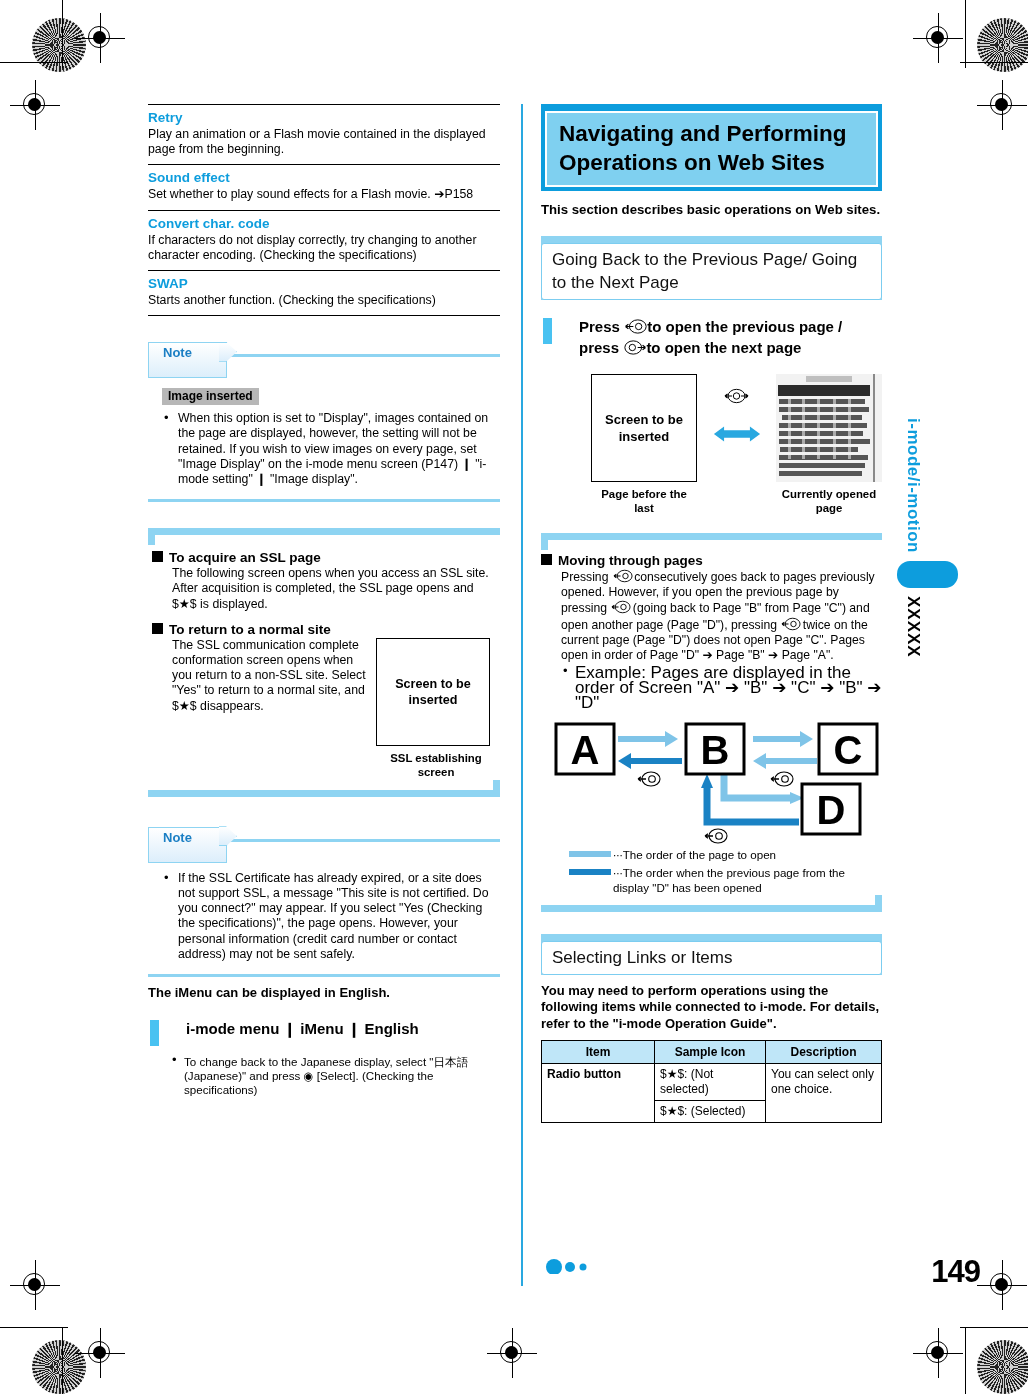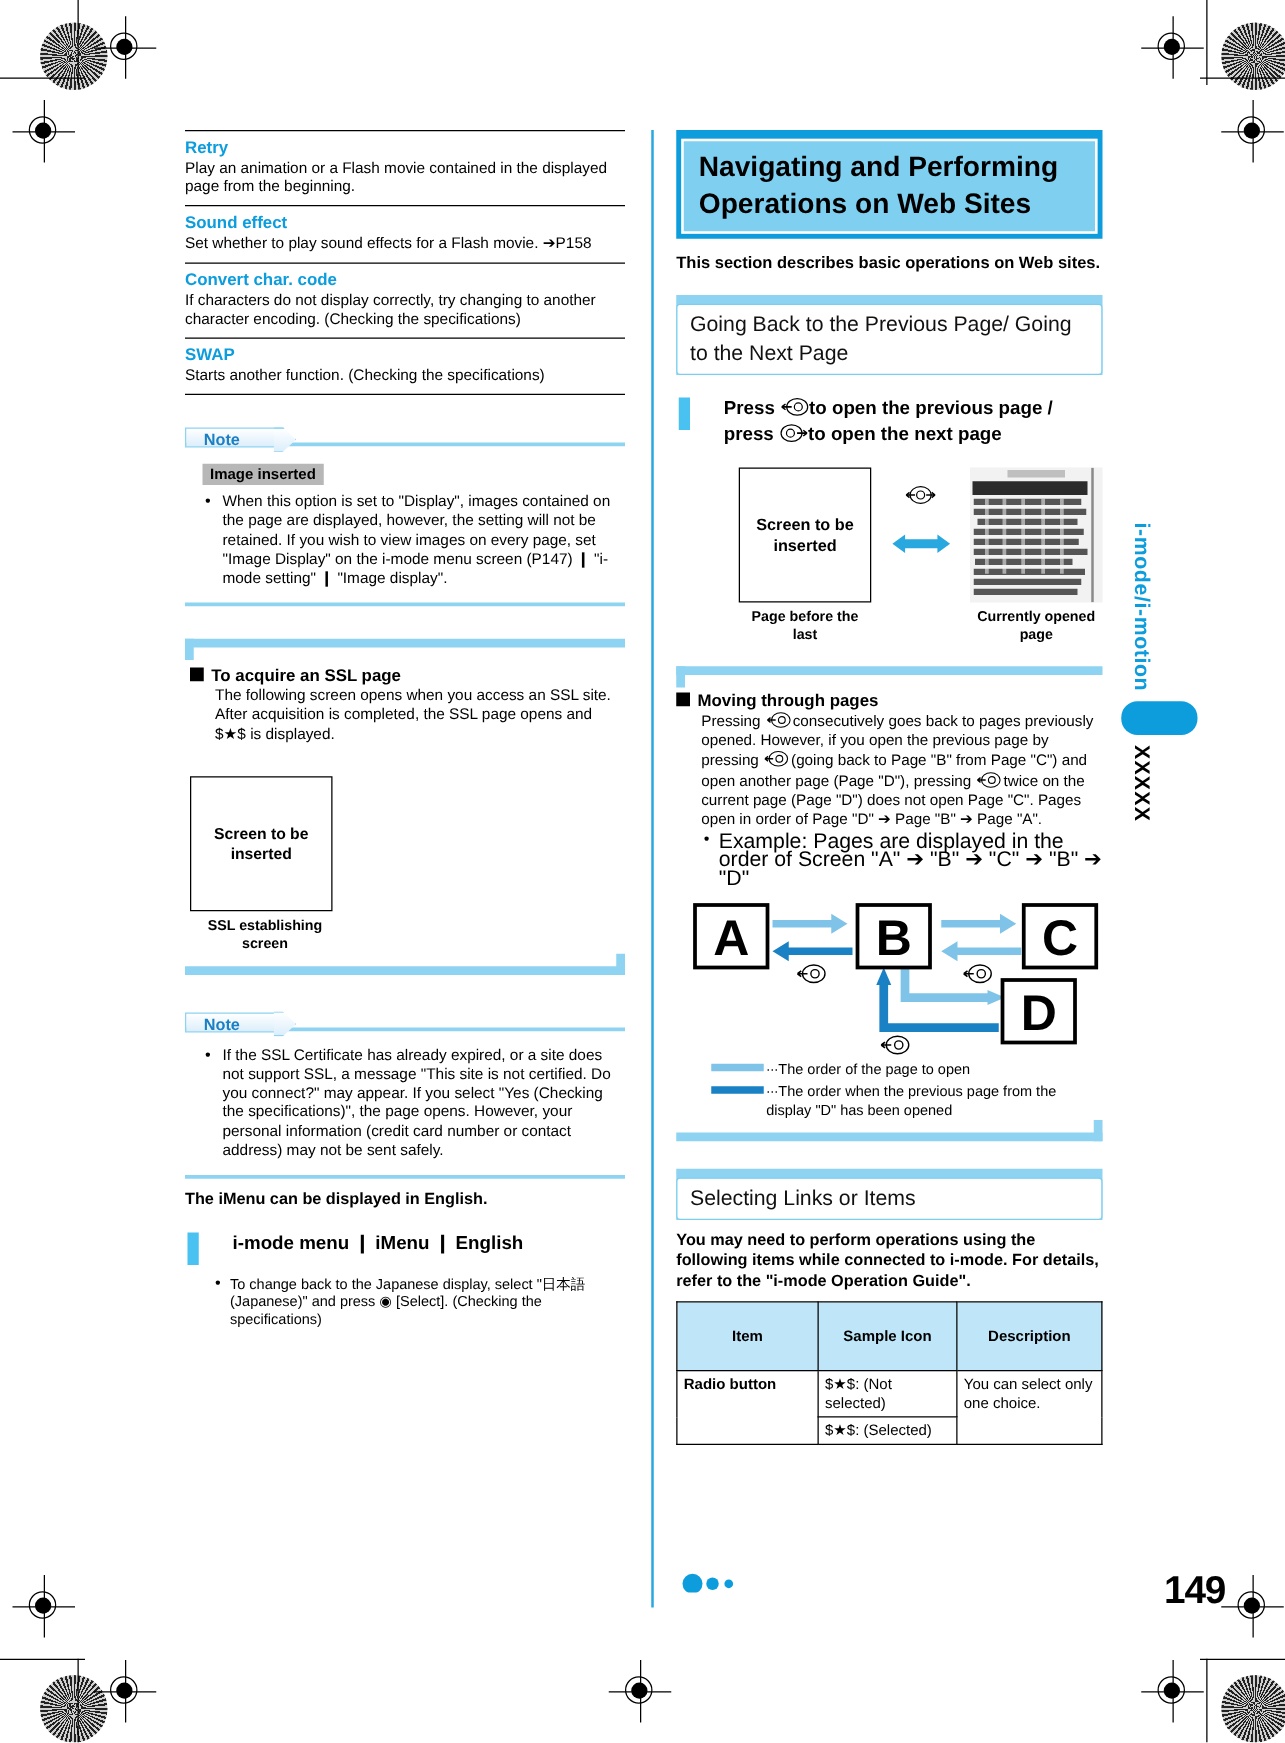--- a/index.html
+++ b/index.html
@@ -28,21 +28,21 @@
 
   
   .rule{border-top:1.6px solid #000;margin:0;}
   h3.blue{font-size:13.5px;font-weight:bold;color:#0d9ddd;margin:5px 0 2px 0;letter-spacing:0;}
   p.body{font-size:12.3px;line-height:15.2px;margin:0 0 7px 0;}
   .sect{margin-bottom:7px;}
 
   
   .note-wrap{margin-top:26px;position:relative;}
   .note-line{position:absolute;left:0;right:0;top:12px;height:3px;background:#8ed4f2;}
-  .note-tag{position:relative;display:inline-block;height:16px;padding:0 34px 0 14px;
+  .note-tag{position:relative;display:inline-block;height:36px;padding:0 34px 0 14px;
       background:linear-gradient(#ffffff,#dceefb);border:1.6px solid #8ed4f2;box-sizing:border-box;}
   .note-tag span{font-size:13px;font-weight:bold;color:#1b7fc4;line-height:17px;}
   .note-tag:after{content:"";position:absolute;right:-11px;top:-1.6px;width:18px;height:20px;
       background:linear-gradient(#ffffff,#dceefb);border:1.6px solid #8ed4f2;border-left:none;
       box-sizing:border-box;clip-path:polygon(0 0,40% 0,100% 50%,40% 100%,0 100%);}
   .note-bottom{height:3px;background:#8ed4f2;margin-top:12px;}
 
   .badge{display:inline-block;background:#b7b7b7;color:#000;font-size:12px;font-weight:bold;
       padding:1px 6px 2px 6px;margin:10px 0 6px 14px;}
   ul.bul{list-style:none;margin:0;padding:0 0 0 14px;}
@@ -96,21 +96,21 @@
   .move-block{position:relative;margin-top:18px;padding-top:14px;}
   .move-top{position:absolute;left:0;top:0;height:7px;width:100%;background:#8ed4f2;}
   .move-top:before{content:"";position:absolute;left:0;top:0;width:7px;height:17px;background:#8ed4f2;}
   .move-bot{position:relative;height:7px;width:100%;background:#8ed4f2;margin-top:8px;}
   .move-bot:before{content:"";position:absolute;right:0;bottom:0;width:7px;height:17px;background:#8ed4f2;}
   .move-body{font-size:12.2px;line-height:15.2px;margin:0 0 2px 20px;}
 
   
   table.tbl{border-collapse:collapse;margin-top:8px;width:341px;}
   table.tbl th{background:#bfe6f8;border:1.3px solid #000;font-size:12px;font-weight:bold;
-      text-align:center;padding:20px 2px;}
+      text-align:center;padding:4px 2px;}
   table.tbl td{border:1.3px solid #000;font-size:12px;line-height:15px;padding:3px 5px;vertical-align:top;}
   td.itm{font-weight:bold;}
 
   
   .footer{position:absolute;left:541px;top:1258px;width:440px;}
   .cont{display:inline-block;font-size:19px;font-weight:bold;color:#0d9ddd;line-height:24px;}
   .dots{display:inline-block;vertical-align:2px;margin-left:4px;}
   .pageno{position:absolute;right:48px;top:1254px;font-size:31px;font-weight:bold;letter-spacing:-1px;}
 
   
@@ -217,20 +217,24 @@
     </div>
 
     <div class="ssl-block">
       <div class="ssl-top"></div>
       <div class="ssl-bot"></div>
 
       <h4 class="sq">To acquire an SSL page</h4>
       <p class="sq-body">The following screen opens when you access an SSL site. After acquisition is completed, the SSL page opens and $★$ is displayed.</p>
 
       <div style="display:flex;gap:8px;align-items:flex-start;">
+        <div style="flex:1;">
+          <h4 class="sq">To return to a normal site</h4>
+          <p class="sq-body">The SSL communication complete conformation screen opens when you return to a non-SSL site. Select "Yes" to return to a normal site, and $★$ disappears.</p>
+        </div>
         <div style="width:120px;padding-top:22px;">
           <div class="screen-box">Screen to be inserted</div>
           <div class="cap">SSL establishing screen</div>
         </div>
       </div>
     </div>
 
     <div class="note-wrap" style="margin-top:30px;">
       <div class="note-line"></div>
       <div class="note-tag">

